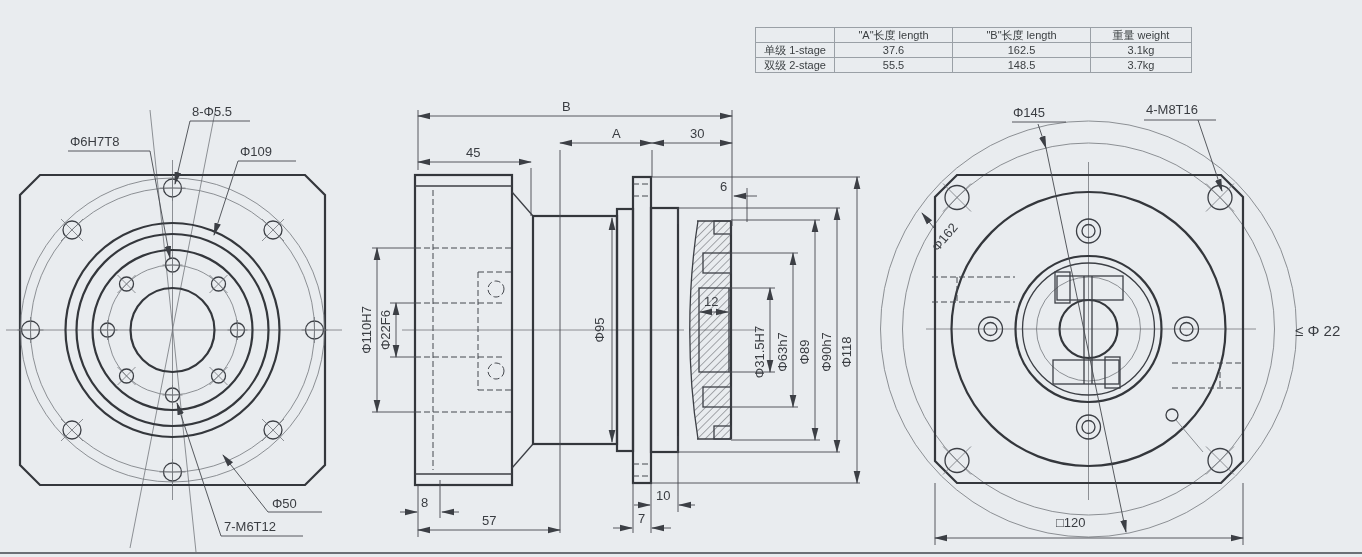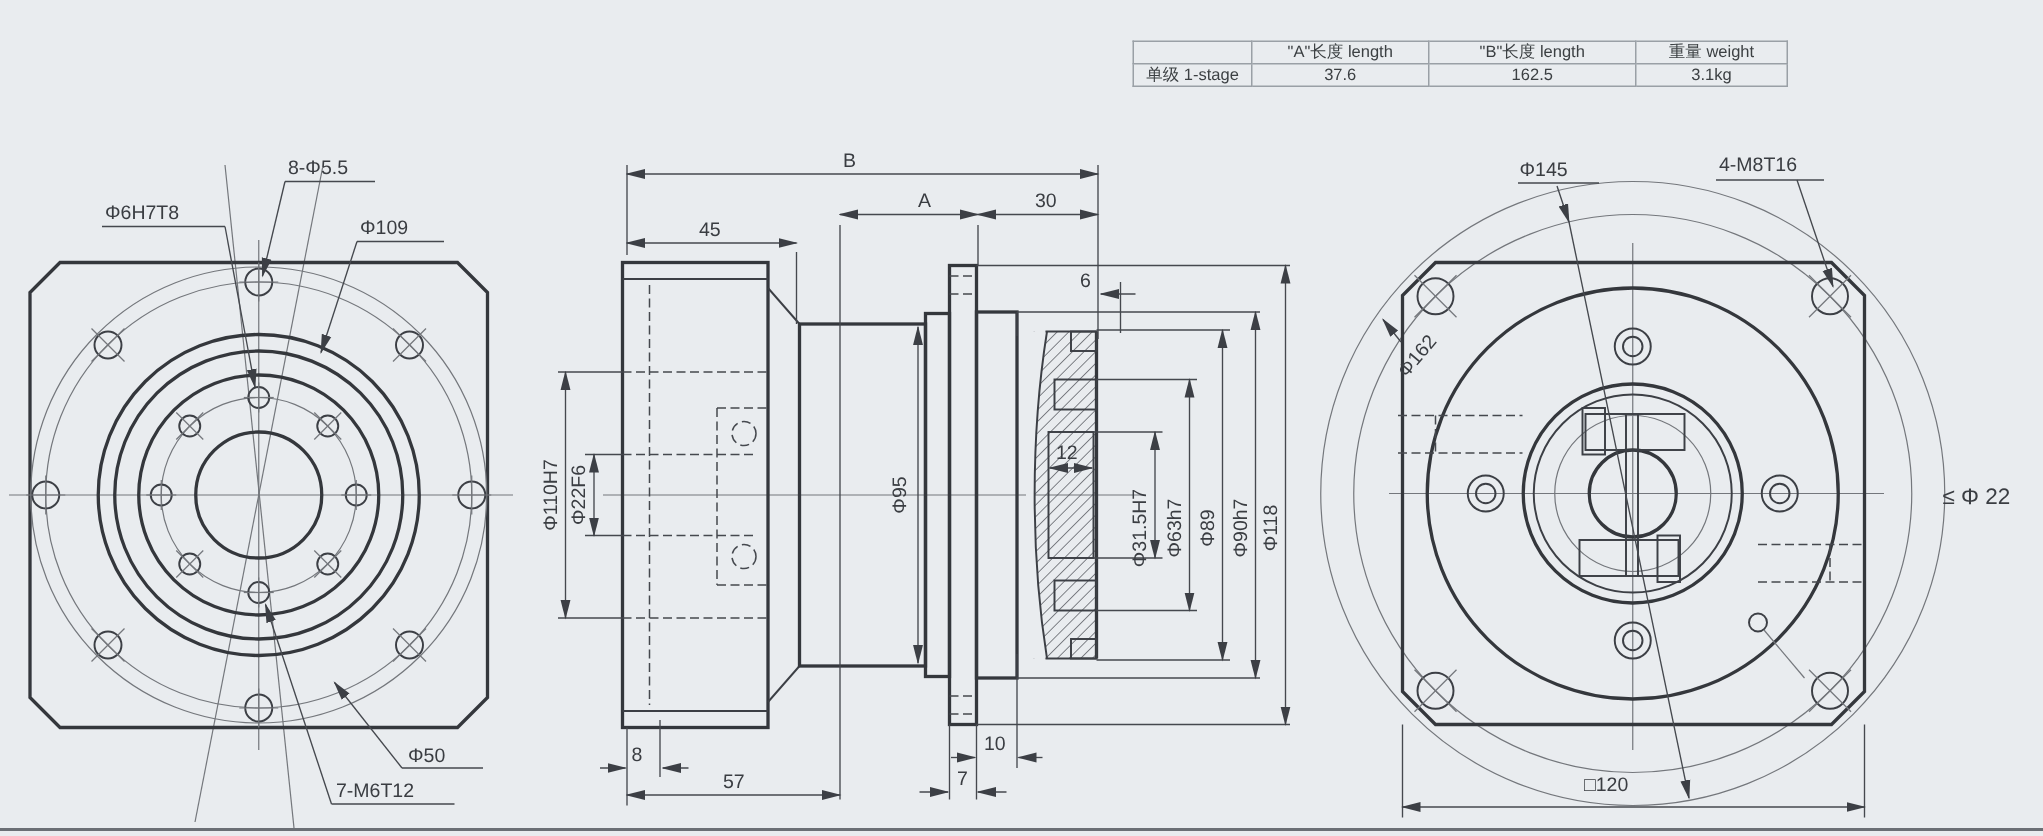--- a/index.html
+++ b/index.html
@@ -35,20 +35,26 @@
     <th class="c1">"A"长度 length</th>
     <th class="c2">"B"长度  length</th>
     <th class="c3">重量 weight</th>
   </tr>
   <tr>
     <td class="c0">单级 1-stage</td>
     <td class="c1">37.6</td>
     <td class="c2">162.5</td>
     <td class="c3">3.1kg</td>
   </tr>
+  <tr>
+    <td class="c0">双级 2-stage</td>
+    <td class="c1">55.5</td>
+    <td class="c2">148.5</td>
+    <td class="c3">3.7kg</td>
+  </tr>
 </tbody>
     </table>
 
 <svg width="1362" height="557" viewBox="0 0 1362 557">
   <defs>
     <marker id="ar" markerWidth="13" markerHeight="9" refX="12" refY="4.5" orient="auto-start-reverse" markerUnits="userSpaceOnUse">
       <path d="M13,4.5 L0,1.2 L0,7.8 Z" fill="#3c3f45"></path>
     </marker>
     <pattern id="hx" width="5.5" height="5.5" patternUnits="userSpaceOnUse" patternTransform="rotate(45)">
       <line x1="0" y1="0" x2="0" y2="5.5" stroke="#4a4e54" stroke-width="0.9"></line>

